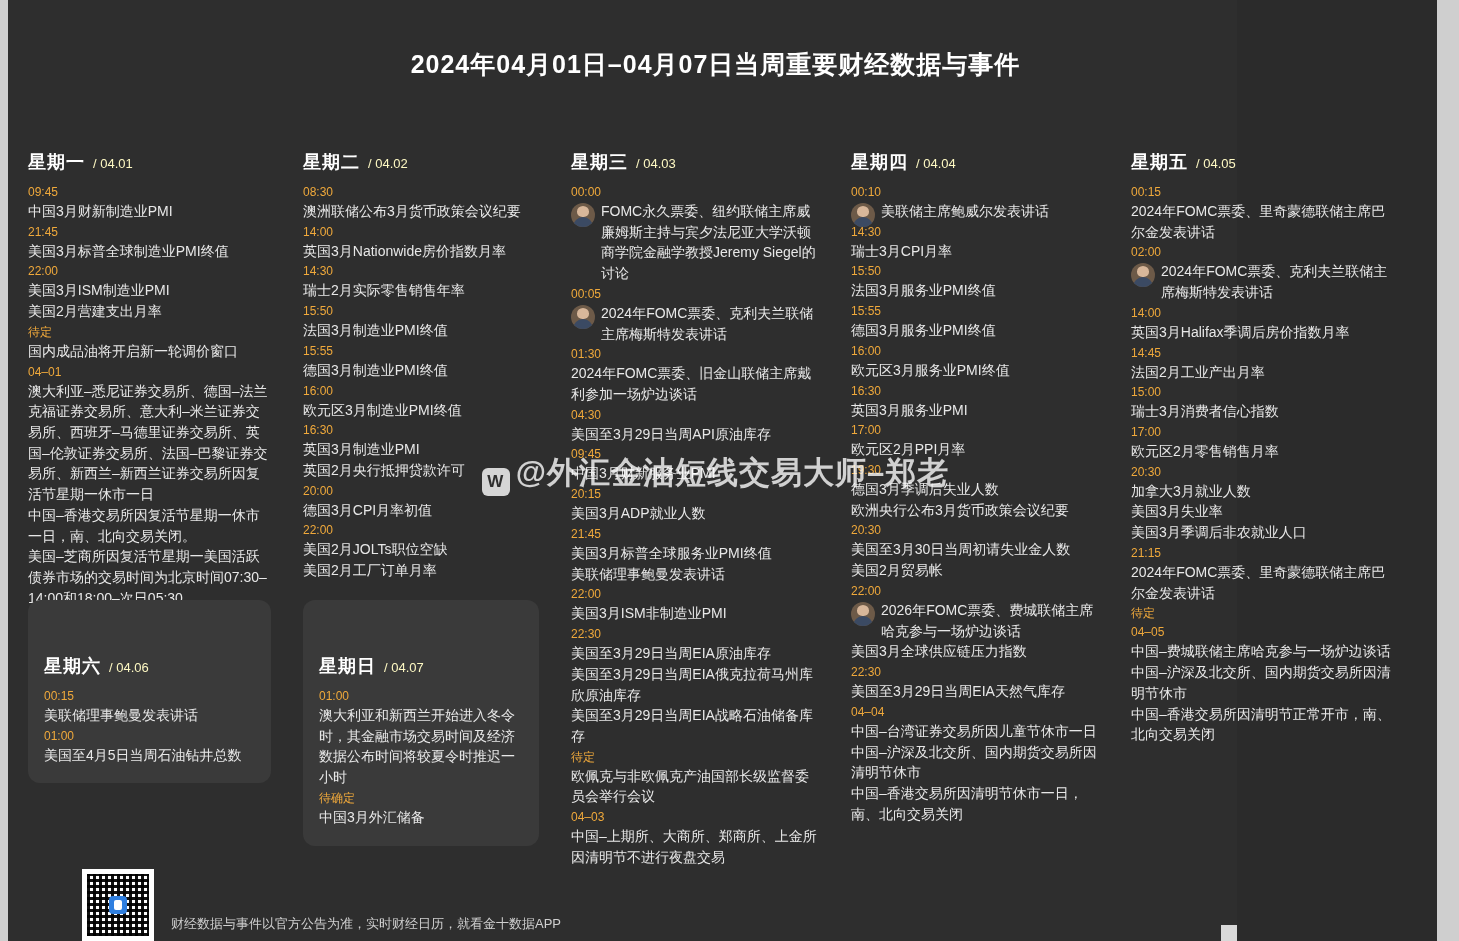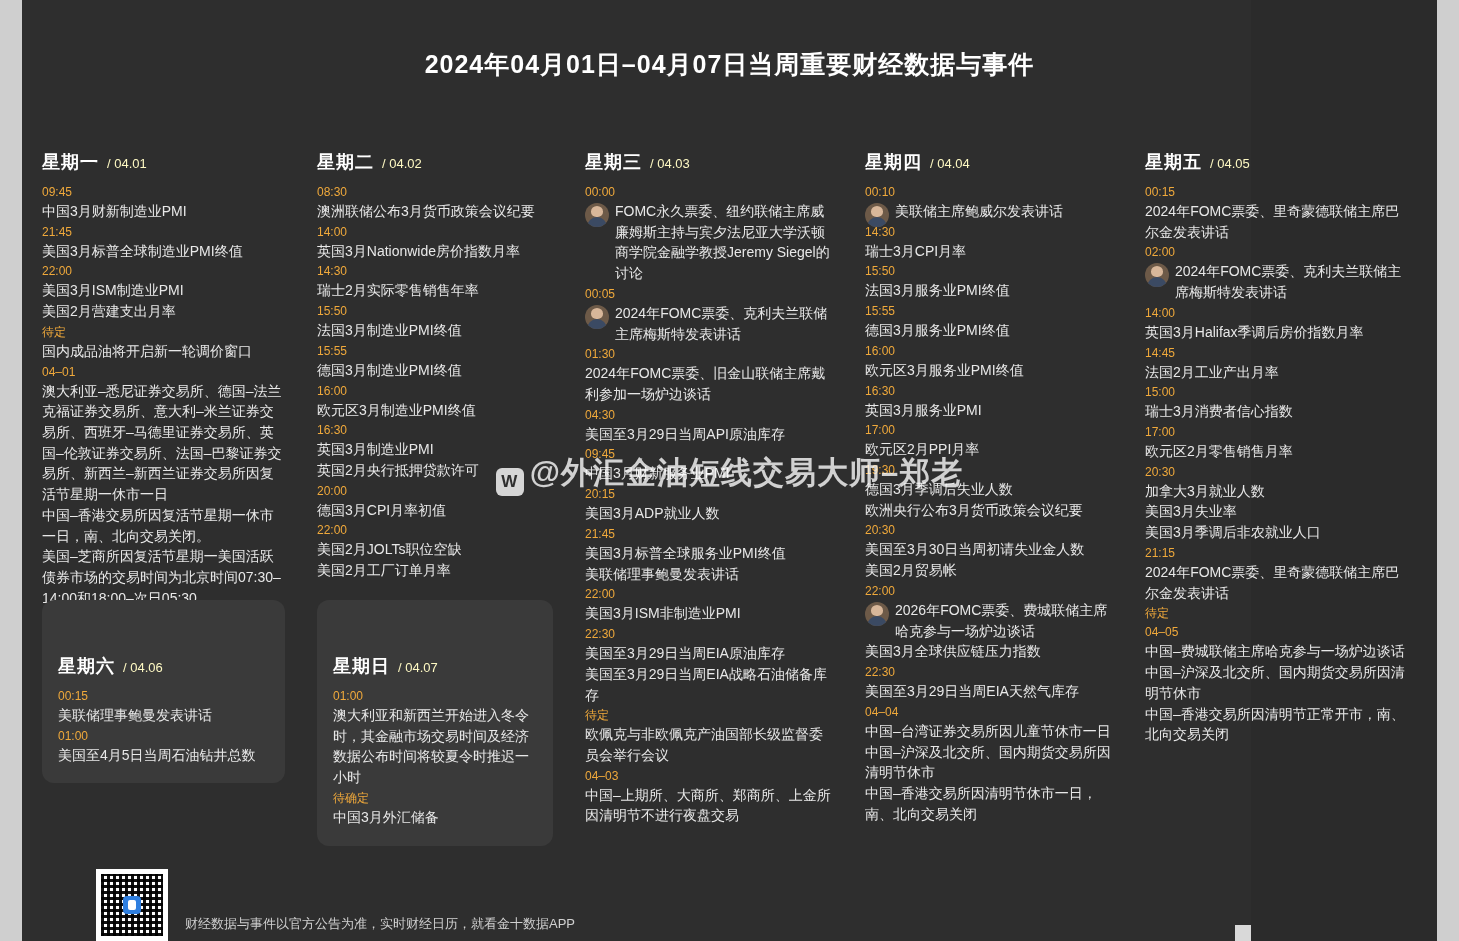--- a/index.html
+++ b/index.html
@@ -1,18 +1,18 @@
 <!DOCTYPE html>
 <html><head>
 <meta charset="utf-8">
 <style>
   html,body{margin:0;padding:0;background:#c9c9c9;}
   body{width:1459px;height:941px;overflow:hidden;font-family:"Liberation Sans","DejaVu Sans",sans-serif;}
   #page{position:relative;width:1459px;height:941px;background:#2b2b2b;box-sizing:border-box;}
-  #sheet{position:absolute;left:22px;top:0;width:1229px;height:941px;background:#2e2e2e;}
+  #sheet{position:absolute;left:8px;top:0;width:1229px;height:941px;background:#2e2e2e;}
   .title{position:absolute;left:0;top:48px;width:1415px;text-align:center;color:#ffffff;font-size:25px;font-weight:bold;letter-spacing:1px;}
   .cols{position:absolute;left:0;top:110px;width:1415px;display:flex;}
   .col{width:270px;padding:0 12px 0 20px;box-sizing:border-box;}
   .col.c1{width:275px;}
   .col.c2{width:268px;}
   .col.c3{width:280px;}
   .col.c4{width:280px;}
   .col.c5{width:300px;}
   .dayhead{display:flex;align-items:baseline;gap:8px;margin-bottom:9px;}
   .dayname{color:#ffffff;font-size:18px;font-weight:bold;letter-spacing:1px;margin-top:40px;}
@@ -115,20 +115,21 @@
           <div class="ev"><span>中国3月财新服务业PMI</span></div>
           <div class="tm">20:15</div>
           <div class="ev"><span>美国3月ADP就业人数</span></div>
           <div class="tm">21:45</div>
           <div class="ev"><span>美国3月标普全球服务业PMI终值</span></div>
           <div class="ev"><span>美联储理事鲍曼发表讲话</span></div>
           <div class="tm">22:00</div>
           <div class="ev"><span>美国3月ISM非制造业PMI</span></div>
           <div class="tm">22:30</div>
           <div class="ev"><span>美国至3月29日当周EIA原油库存</span></div>
+          <div class="ev"><span>美国至3月29日当周EIA俄克拉荷马州库欣原油库存</span></div>
           <div class="ev"><span>美国至3月29日当周EIA战略石油储备库存</span></div>
           <div class="tm">待定</div>
           <div class="ev"><span>欧佩克与非欧佩克产油国部长级监督委员会举行会议</span></div>
           <div class="tm">04–03</div>
           <div class="ev"><span>中国–上期所、大商所、郑商所、上金所因清明节不进行夜盘交易</span></div>
         </div>
         <div class="col c4">
           <div class="dayhead">
             <span class="dayname">星期四</span>
             <span class="daydate">04.04</span>

